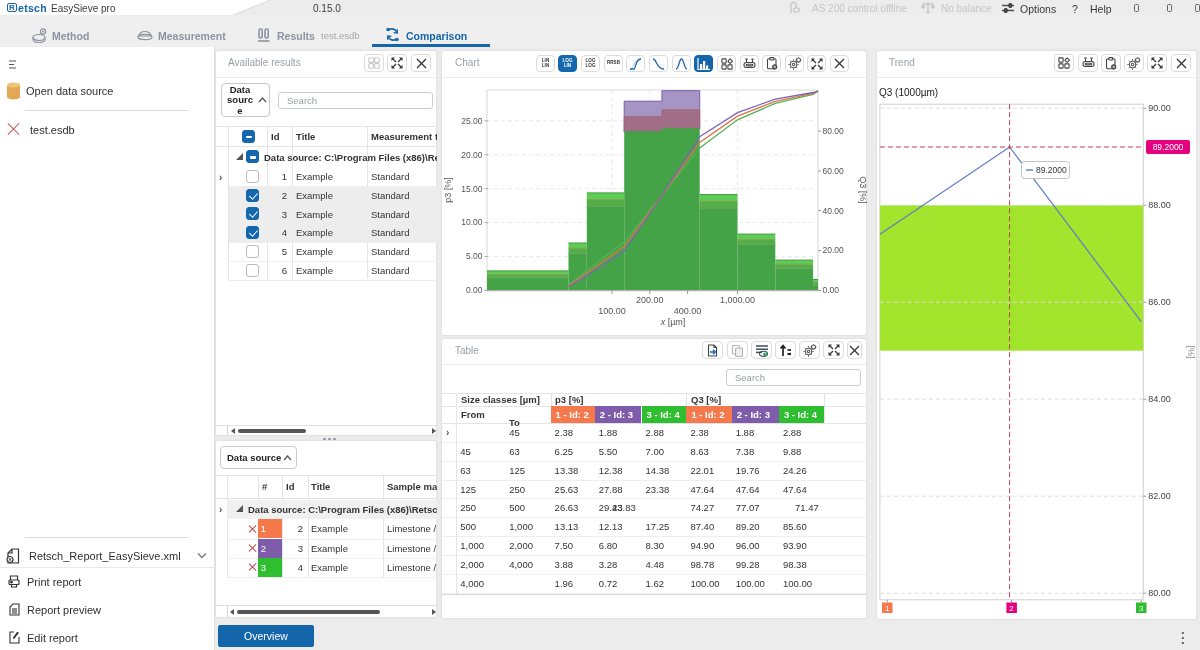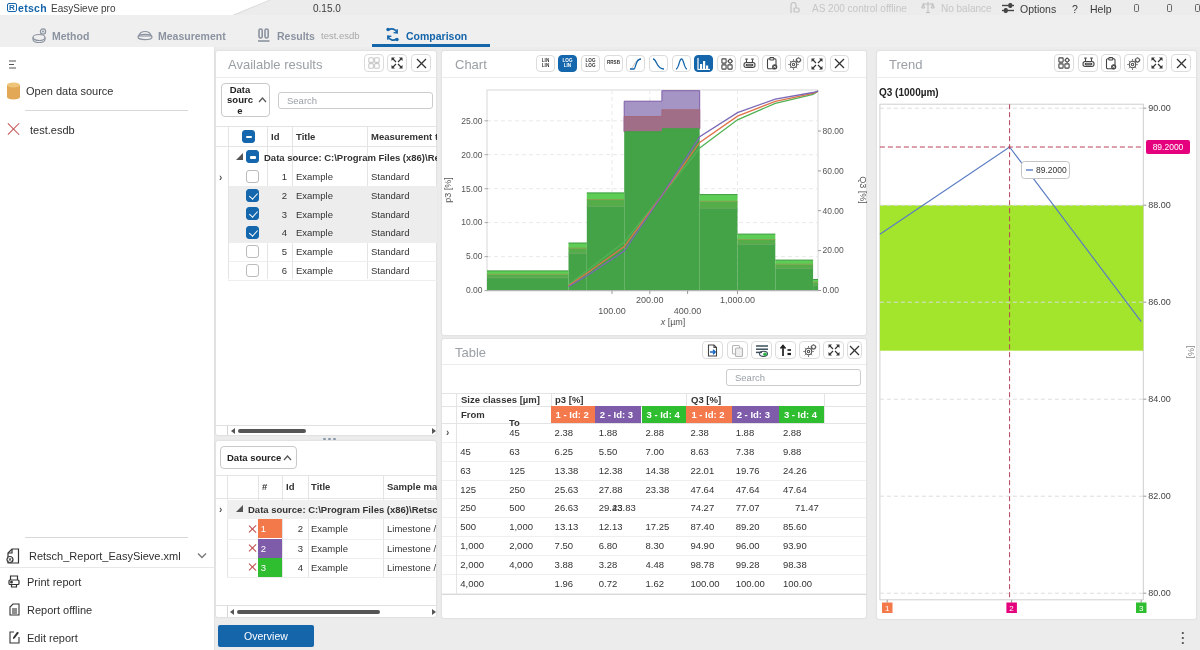--- a/index.html
+++ b/index.html
@@ -1,19 +1,19 @@
 <!DOCTYPE html>
 <html><head><meta charset="utf-8"><title>EasySieve</title><style>
 *{margin:0;padding:0;box-sizing:border-box}
 html,body{width:1200px;height:650px;overflow:hidden}
 body{font-family:"Liberation Sans",sans-serif;background:#ececec}
 #root{position:relative;width:1200px;height:650px}
 .abs{position:absolute}
 .panel{position:absolute;background:#fff;border:1px solid #e2e2e2;border-radius:3px;box-shadow:0 0 2px rgba(0,0,0,.04)}
-.ptitle{position:absolute;top:9px;font-size:13px;color:#9aa0a6}
+.ptitle{position:absolute;top:9px;font-size:10px;color:#9aa0a6}
 .ibtn{position:absolute;width:20px;height:18px;background:#fff;border:1px solid #dcdcdc;border-radius:4px;display:flex;align-items:center;justify-content:center}
 .ibtn svg{display:block}
 .ibtn.blue{background:#1565ab;border-color:#1565ab}
 .tbtn{position:absolute;width:19px;height:17px;background:#fff;border:1px solid #dcdcdc;border-radius:4px;display:flex;align-items:center;justify-content:center;font-size:4.6px;font-weight:bold;color:#333;line-height:1.05;text-align:center}
 .tbtn.blue{background:#1467ad;border-color:#1467ad;color:#fff}
 .nav{position:absolute;font-size:10.5px;font-weight:bold;color:#8b93a0}
 .srch{position:absolute;border:1px solid #ccc;border-radius:3px;background:#fff;color:#9aa0a6;font-size:9.5px;padding-left:8px;display:flex;align-items:center}
 .cell{position:absolute;font-size:9.5px;color:#333;display:flex;align-items:center;overflow:hidden;white-space:nowrap}
 .bold{font-weight:bold}
 .cb{position:absolute;width:13px;height:13px;border:1px solid #bbb;border-radius:3px;background:#fff}
@@ -126,21 +126,21 @@
       <path d="M3.5 9.5 L3.5 12 L8.5 12 L8.5 9.5"></path>
       <circle cx="3.5" cy="7.2" r="0.8" fill="#333"></circle>
     </svg>
     <div class="abs" style="left:27px;top:576px;font-size:11px;color:#2f2f2f">Print report</div>
     <svg class="abs" style="left:9px;top:603px" width="11" height="13" viewBox="0 0 11 13" fill="none" stroke="#333" stroke-width="1.1">
       <path d="M1 4 L1 12 L10 12 L10 1 L4 1 L1 4 Z"></path>
       <line x1="3" y1="6" x2="8" y2="6"></line>
       <line x1="3" y1="8" x2="8" y2="8"></line>
       <line x1="3" y1="10" x2="8" y2="10"></line>
     </svg>
-    <div class="abs" style="left:27px;top:604px;font-size:11px;color:#2f2f2f">Report offline</div>
+    <div class="abs" style="left:27px;top:604px;font-size:11px;color:#2f2f2f">Report preview</div>
     <svg class="abs" style="left:9px;top:631px" width="11" height="13" viewBox="0 0 11 13" fill="none" stroke="#333" stroke-width="1.1">
       <path d="M5 1 L1 1 L1 12 L10 12 L10 6"></path>
       <path d="M5.5 7.5 L10 1.8 L8.2 0.8 L4 6.5 L4 8 Z" fill="#333" stroke="none"></path>
     </svg>
     <div class="abs" style="left:27px;top:632px;font-size:11px;color:#2f2f2f">Edit report</div>
     <div class="panel" style="left:215px;top:50px;width:222px;height:386px"></div>
     <div class="ptitle" style="left:228px;top:57px">Available results</div>
     <div class="ibtn" style="left:364px;top:54px;width:20px;height:18px">
       <svg width="12" height="12" viewBox="0 0 12 12" fill="none" stroke="#c9c9c9" stroke-width="1.1">
         <rect x="0.8" y="0.8" width="4.6" height="4.6" rx="1"></rect>
@@ -649,21 +649,21 @@
         <path d="M2 2 L5 5 M10 2 L7 5 M2 10 L5 7 M10 10 L7 7" stroke="#333" stroke-width="1.2"></path>
       </svg>
     </div>
     <div class="ibtn" style="left:1171px;top:54px;width:20px;height:18px">
       <svg width="11" height="11" viewBox="0 0 11 11" stroke="#333" stroke-width="1.3">
         <line x1="1" y1="1" x2="10" y2="10"></line>
         <line x1="10" y1="1" x2="1" y2="10"></line>
       </svg>
     </div>
     <div class="hline" style="left:877px;top:77px;width:319px;background:#ececec"></div>
-    <div class="abs" style="left:879px;top:87px;font-size:10px;font-weight:bold;color:#222">Q3 (1000µm)</div>
+    <div class="abs" style="left:879px;top:87px;font-size:10px;font-weight:normal;color:#222">Q3 (1000µm)</div>
     <svg class="abs" style="left:876px;top:50px" width="322" height="570" viewBox="876 50 322 570">
       <rect x="879.9" y="104.2" width="263.4" height="495.6" fill="#fff" stroke="#cfcfcf" stroke-width="1"></rect>
       <rect x="879.9" y="205.2" width="263.4" height="145.5" fill="#a3e42c"></rect>
       <line x1="879.9" y1="593.2" x2="1143.3" y2="593.2" stroke="#ddd" stroke-width="1" stroke-dasharray="4 3"></line>
       <line x1="1143.3" y1="593.2" x2="1146.3" y2="593.2" stroke="#999" stroke-width="1"></line>
       <text x="1148.3" y="596.2" font-size="9" fill="#444">80.00</text>
       <line x1="879.9" y1="496.2" x2="1143.3" y2="496.2" stroke="#ddd" stroke-width="1" stroke-dasharray="4 3"></line>
       <line x1="1143.3" y1="496.2" x2="1146.3" y2="496.2" stroke="#999" stroke-width="1"></line>
       <text x="1148.3" y="499.2" font-size="9" fill="#444">82.00</text>
       <line x1="879.9" y1="399.2" x2="1143.3" y2="399.2" stroke="#ddd" stroke-width="1" stroke-dasharray="4 3"></line>

